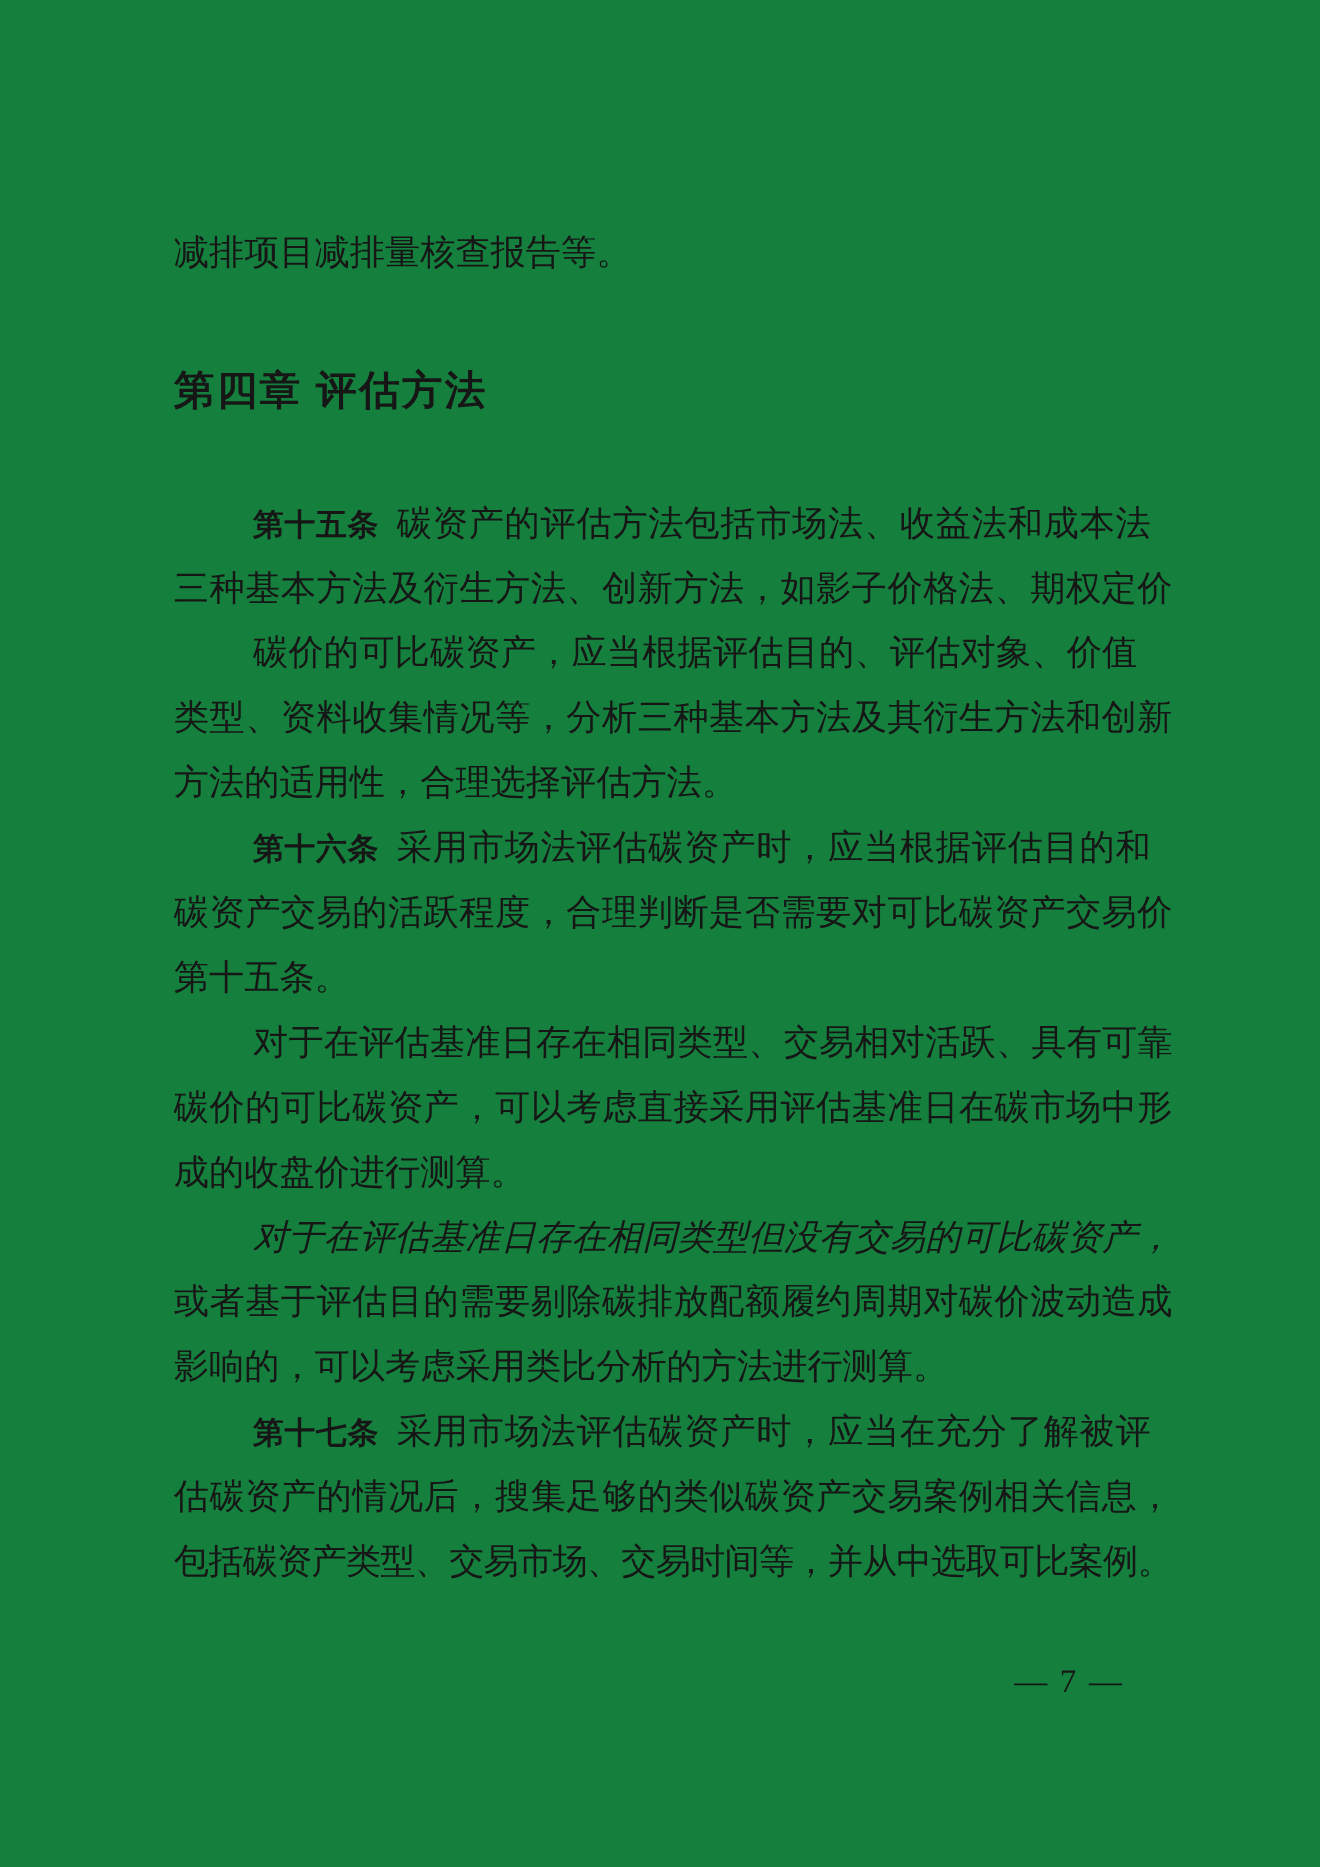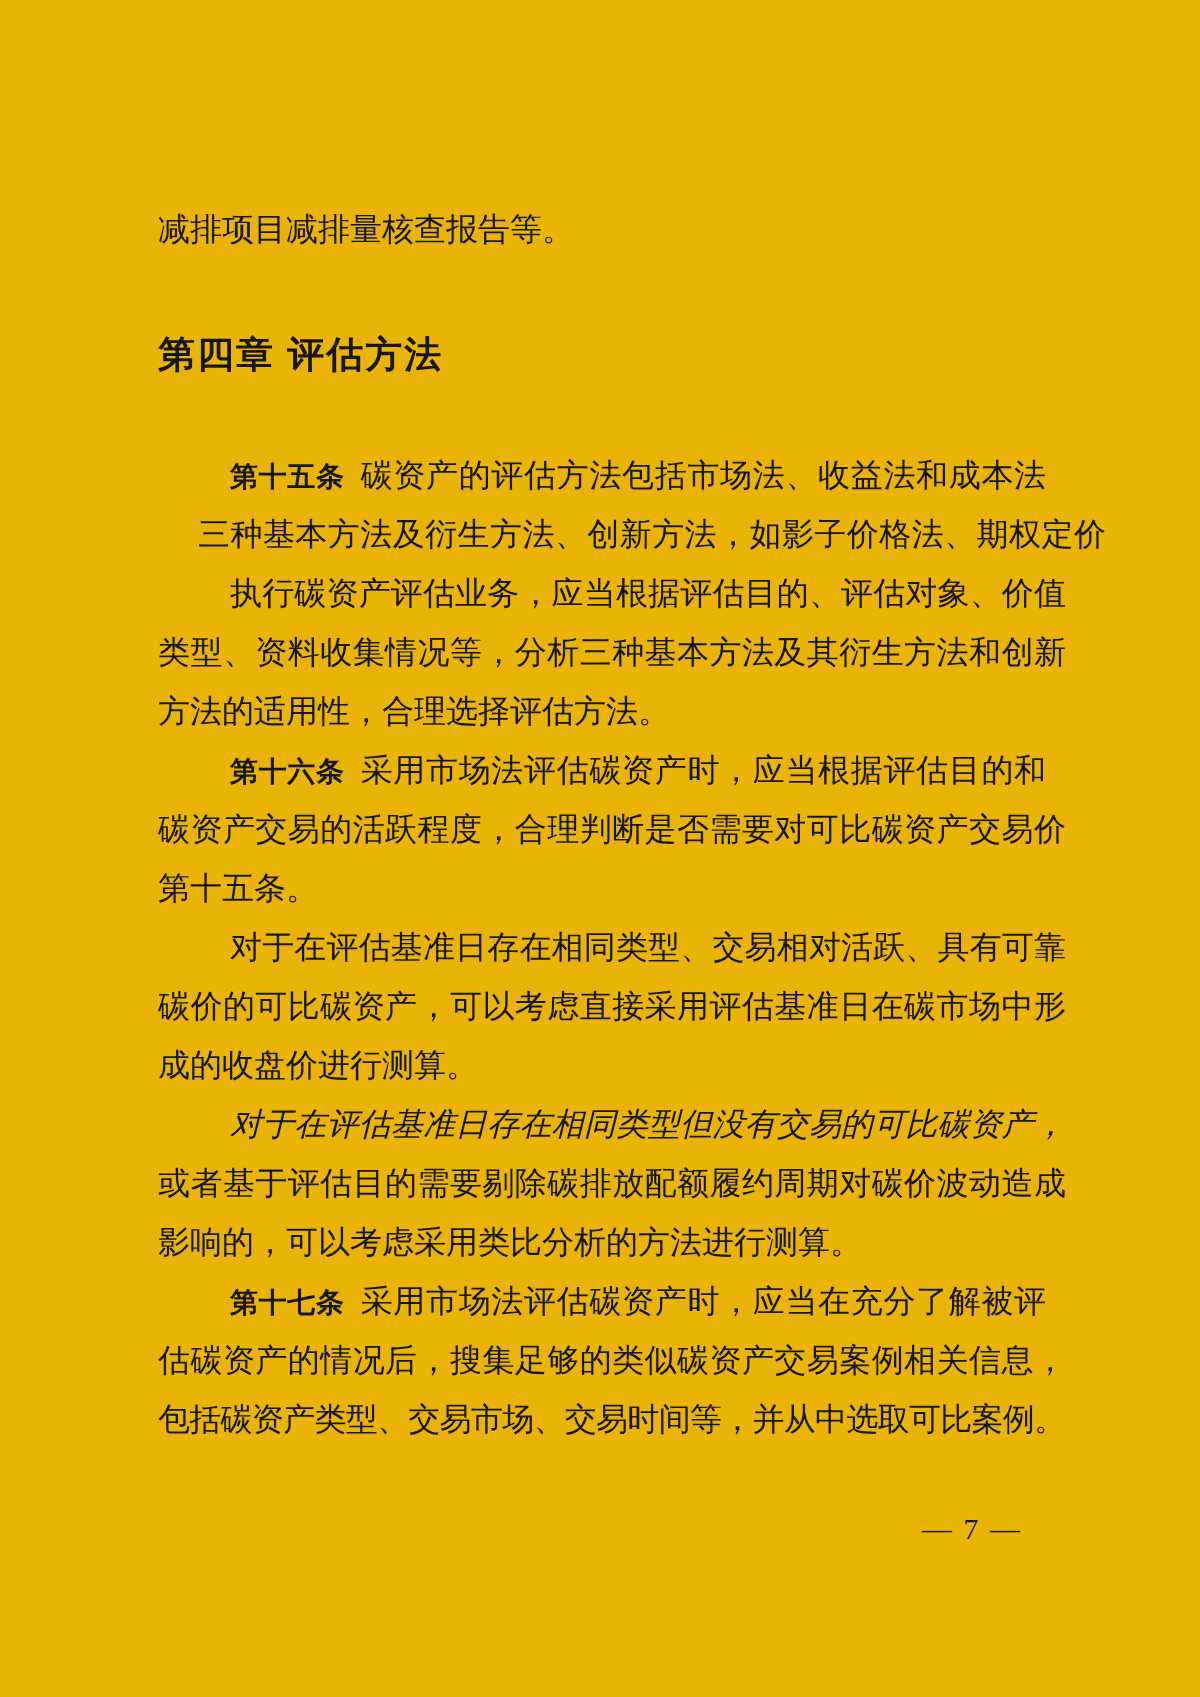--- a/index.html
+++ b/index.html
@@ -1,21 +1,21 @@
 <!DOCTYPE html>
 <html><head>
 <meta charset="utf-8">
 <style>
   html, body { margin: 0; padding: 0; background: #e8e8e8; }
   .page {
     position: relative;
     width: 1200px;
     height: 1697px;
     margin: 0 auto;
-    background: #eab308;
+    background: #15803d;
     color: #161616;
     font-family: "Liberation Serif", "DejaVu Serif", serif;
     overflow: hidden;
   }
   .content {
     position: absolute;
     left: 158px;
     top: 200px;
     width: 908px;
   }
@@ -61,23 +61,23 @@
 <body>
 
 <div class="page">
   <div class="content">
 
     <div class="line">减排项目减排量核查报告等。</div>
 
     <div class="chapter">第四章 评估方法</div>
 
     <div class="line jline indent" style="letter-spacing: 0.67px;"><span class="artnum">第十五条</span><span>碳资产的评估方法包括市场法、收益法和成本法</span></div>
-    <div class="line jline" style="letter-spacing: 0.44px; margin-left: 40px;">三种基本方法及衍生方法、创新方法，如影子价格法、期权定价</div>
+    <div class="line jline" style="letter-spacing: 0.44px;">三种基本方法及衍生方法、创新方法，如影子价格法、期权定价</div>
 
-    <div class="line jline indent" style="letter-spacing: 0.16px;">执行碳资产评估业务，应当根据评估目的、评估对象、价值</div>
+    <div class="line jline indent" style="letter-spacing: 0.16px;">碳价的可比碳资产，应当根据评估目的、评估对象、价值</div>
     <div class="line jline" style="letter-spacing: 0.44px;">类型、资料收集情况等，分析三种基本方法及其衍生方法和创新</div>
     <div class="line">方法的适用性，合理选择评估方法。</div>
 
     <div class="line jline indent" style="letter-spacing: 0.67px;"><span class="artnum">第十六条</span><span>采用市场法评估碳资产时，应当根据评估目的和</span></div>
     <div class="line jline" style="letter-spacing: 0.44px;">碳资产交易的活跃程度，合理判断是否需要对可比碳资产交易价</div>
     <div class="line">第十五条。</div>
 
     <div class="line jline indent" style="letter-spacing: 0.16px;">对于在评估基准日存在相同类型、交易相对活跃、具有可靠</div>
     <div class="line jline" style="letter-spacing: 0.44px; text-align: right;">碳价的可比碳资产，可以考虑直接采用评估基准日在碳市场中形</div>
     <div class="line">成的收盘价进行测算。</div>

